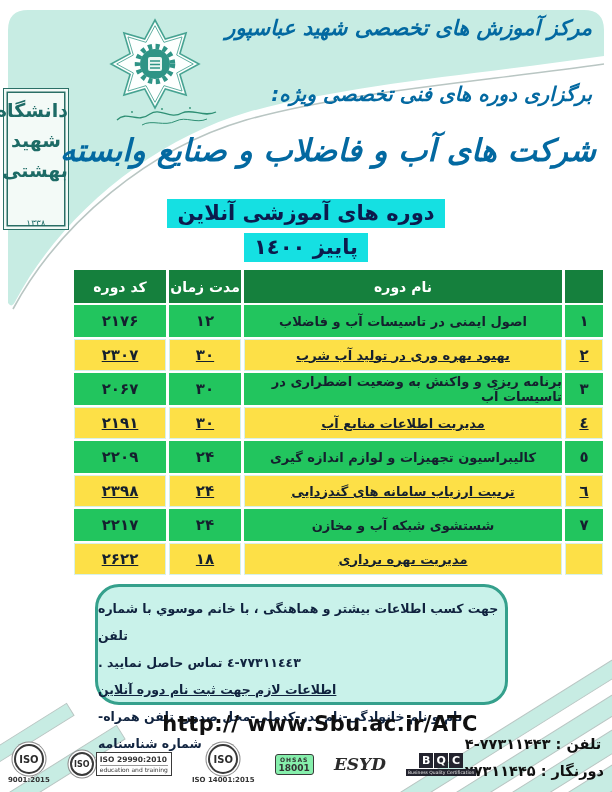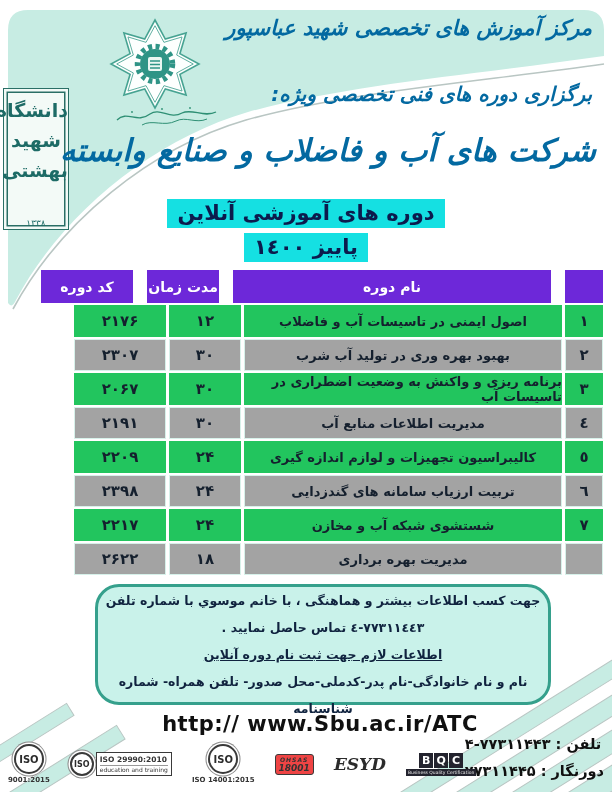--- a/index.html
+++ b/index.html
@@ -35,40 +35,40 @@
   }
   .stamp-word { font-size:19px; font-weight:bold; color:#1d6b66; line-height:30px; }
   .stamp-year { font-size:9px; font-weight:normal; color:#1d6b66; line-height:12px;margin-top:32px; }
 
   
   .ctable { left:73px; top:270px; width:530px; }
   .thead, .trow { display:flex; gap:3px; direction:rtl; margin-bottom:2px; }
   .thead { height:33px; }
   .trow  { height:32px; }
   .hcell {
-    background:#6d28d9; color:#fff; font-size:14px; font-weight:600;
-    display:flex; align-items:center; justify-content:center;margin-left:11px;
+    background:#15803d; color:#fff; font-size:14px; font-weight:600;
+    display:flex; align-items:center; justify-content:center;
   }
   .cell {
     display:flex; align-items:center; justify-content:center;
     font-weight:bold; color:#15202e; font-size:15px;
   }
   .cell.name { font-size:13px; }
   .c-num  { width:38px;  flex:none; }
   .c-name { width:318px; flex:none; }
   .c-dur  { width:72px;  flex:none; }
   .c-code { width:92px;  flex:none; }
   .trow.mint  .cell { background:#22c55e; }
-  .trow.white .cell { background:#a3a3a3; box-shadow: inset 0 0 0 1px #d7f1ea; }
+  .trow.white .cell { background:#fde047; box-shadow: inset 0 0 0 1px #d7f1ea; text-decoration: underline; }
 
   
   .infobox {
-    left:95px; top:584px; width:456px; height:121px;
+    left:95px; top:584px; width:413px; height:121px;
     background:#c9f2ea; border:3px solid #35a08c; border-radius:24px;
-    text-align:center; direction:rtl; padding-top:0;
+    text-align:left; direction:rtl; padding-top:8px;
   }
   .il { font-size:12.5px; font-weight:bold; color:#10233f; line-height:27px; }
   .il.u { text-decoration:underline; }
 
   
   .url { top:712px; left:0; right:0; text-align:center; font-size:21px; font-weight:bold; color:#101010; letter-spacing:0.5px;padding-left:28px; }
   .phones { right:8px; top:736px; direction:rtl; text-align:left; }
   .ph { font-size:14.5px; font-weight:bold; color:#101010; margin-bottom:11px; white-space:nowrap; }
 
   
@@ -79,21 +79,21 @@
     display:flex; align-items:center; justify-content:center;
     font-size:10px; font-weight:bold; color:#2b2b2b; background:#fff;
     box-shadow: 0 0 0 1.5px #fff, 0 0 0 2.5px #8a8a8a;
   }
   .iso-circle.small { width:24px; height:24px; font-size:8px; }
   .b-cap { font-size:7px; font-weight:bold; margin-top:2px; white-space:nowrap; }
   .b-boxed { flex-direction:row; align-items:center; gap:2px; }
   .b-box { border:1.5px solid #3a3a3a; padding:2px 3px; background:#fff; }
   .b-title { font-size:7.5px; font-weight:bold; white-space:nowrap; }
   .b-sub { font-size:6px; white-space:nowrap; border-top:1px solid #999; margin-top:1px; }
-  .oh-box { border:1.5px solid #3a3a3a; border-radius:3px; padding:1px 3px; text-align:center; background:#ef4444;font-style:italic; }
+  .oh-box { border:1.5px solid #3a3a3a; border-radius:3px; padding:1px 3px; text-align:center; background:#86efac; }
   .oh-box span { display:block; font-size:6px; font-weight:bold; letter-spacing:1px; }
   .oh-box b { display:block; font-size:9px; }
   .b-esyd span { font-family:"DejaVu Serif", serif; font-style:italic; font-weight:bold; font-size:17px; color:#2b2b2b; }
   .bqc-letters { display:flex; gap:1px; }
   .bqc-letters span {
     width:14px; height:15px; background:#23232e; color:#fff; font-weight:bold;
     font-size:11px; display:flex; align-items:center; justify-content:center;
   }
   .bqc-bar { background:#23232e; color:#e8e8e8; font-size:4.5px; padding:1px 2px; margin-top:1px; white-space:nowrap; }
 </style>

